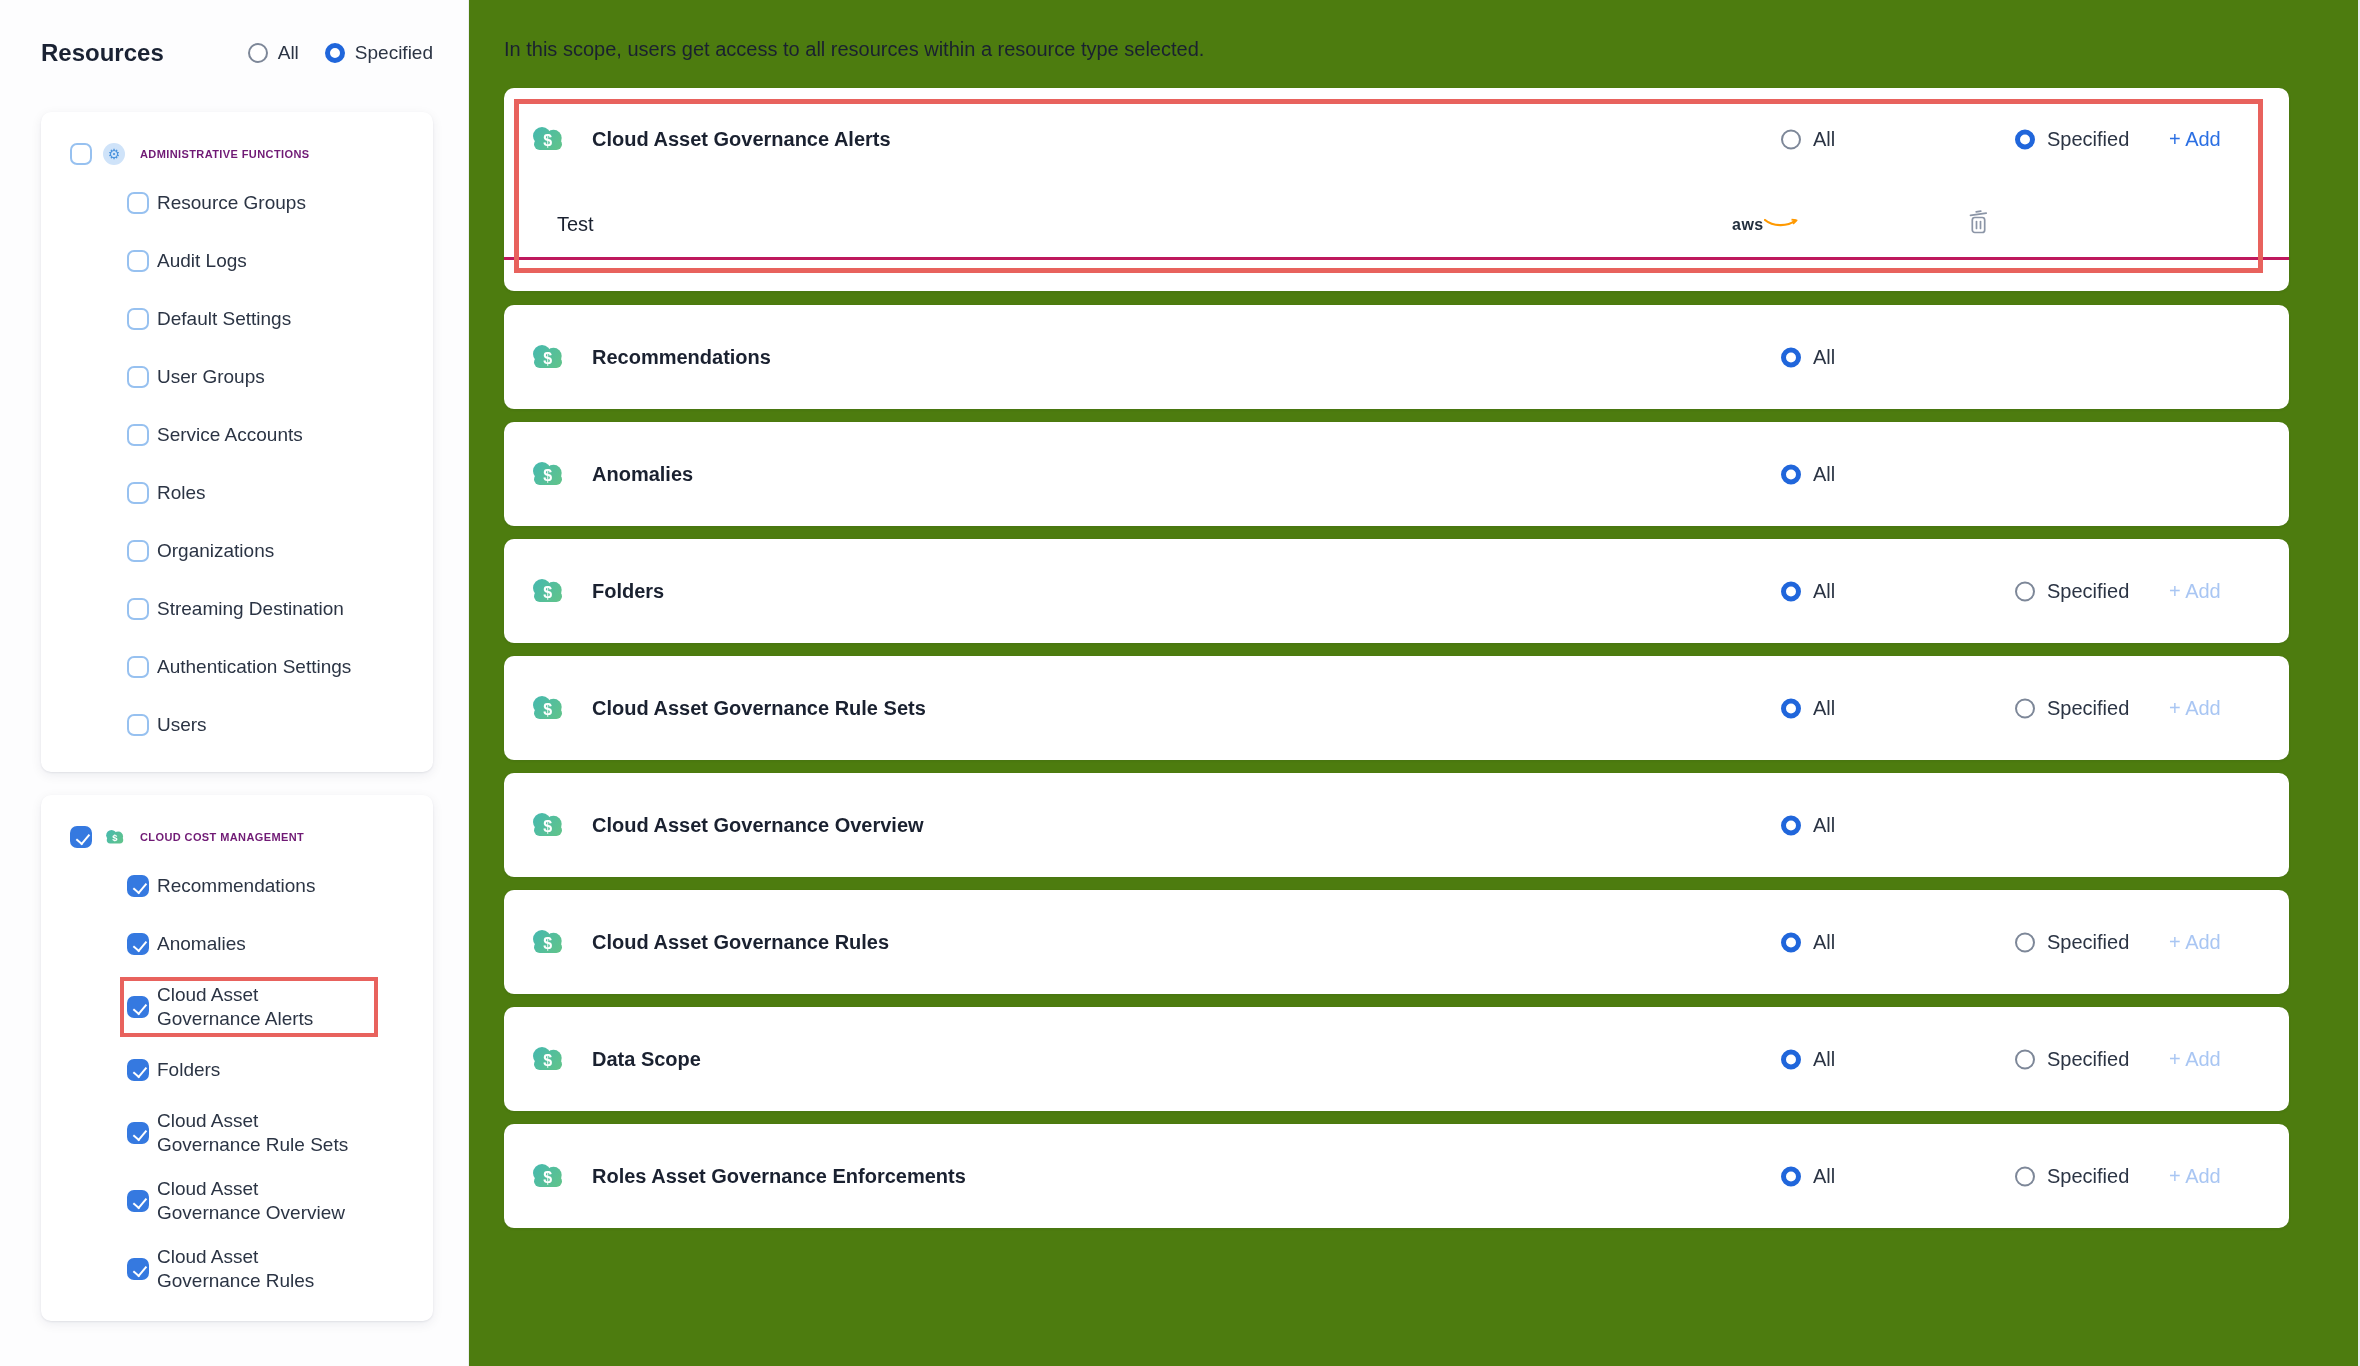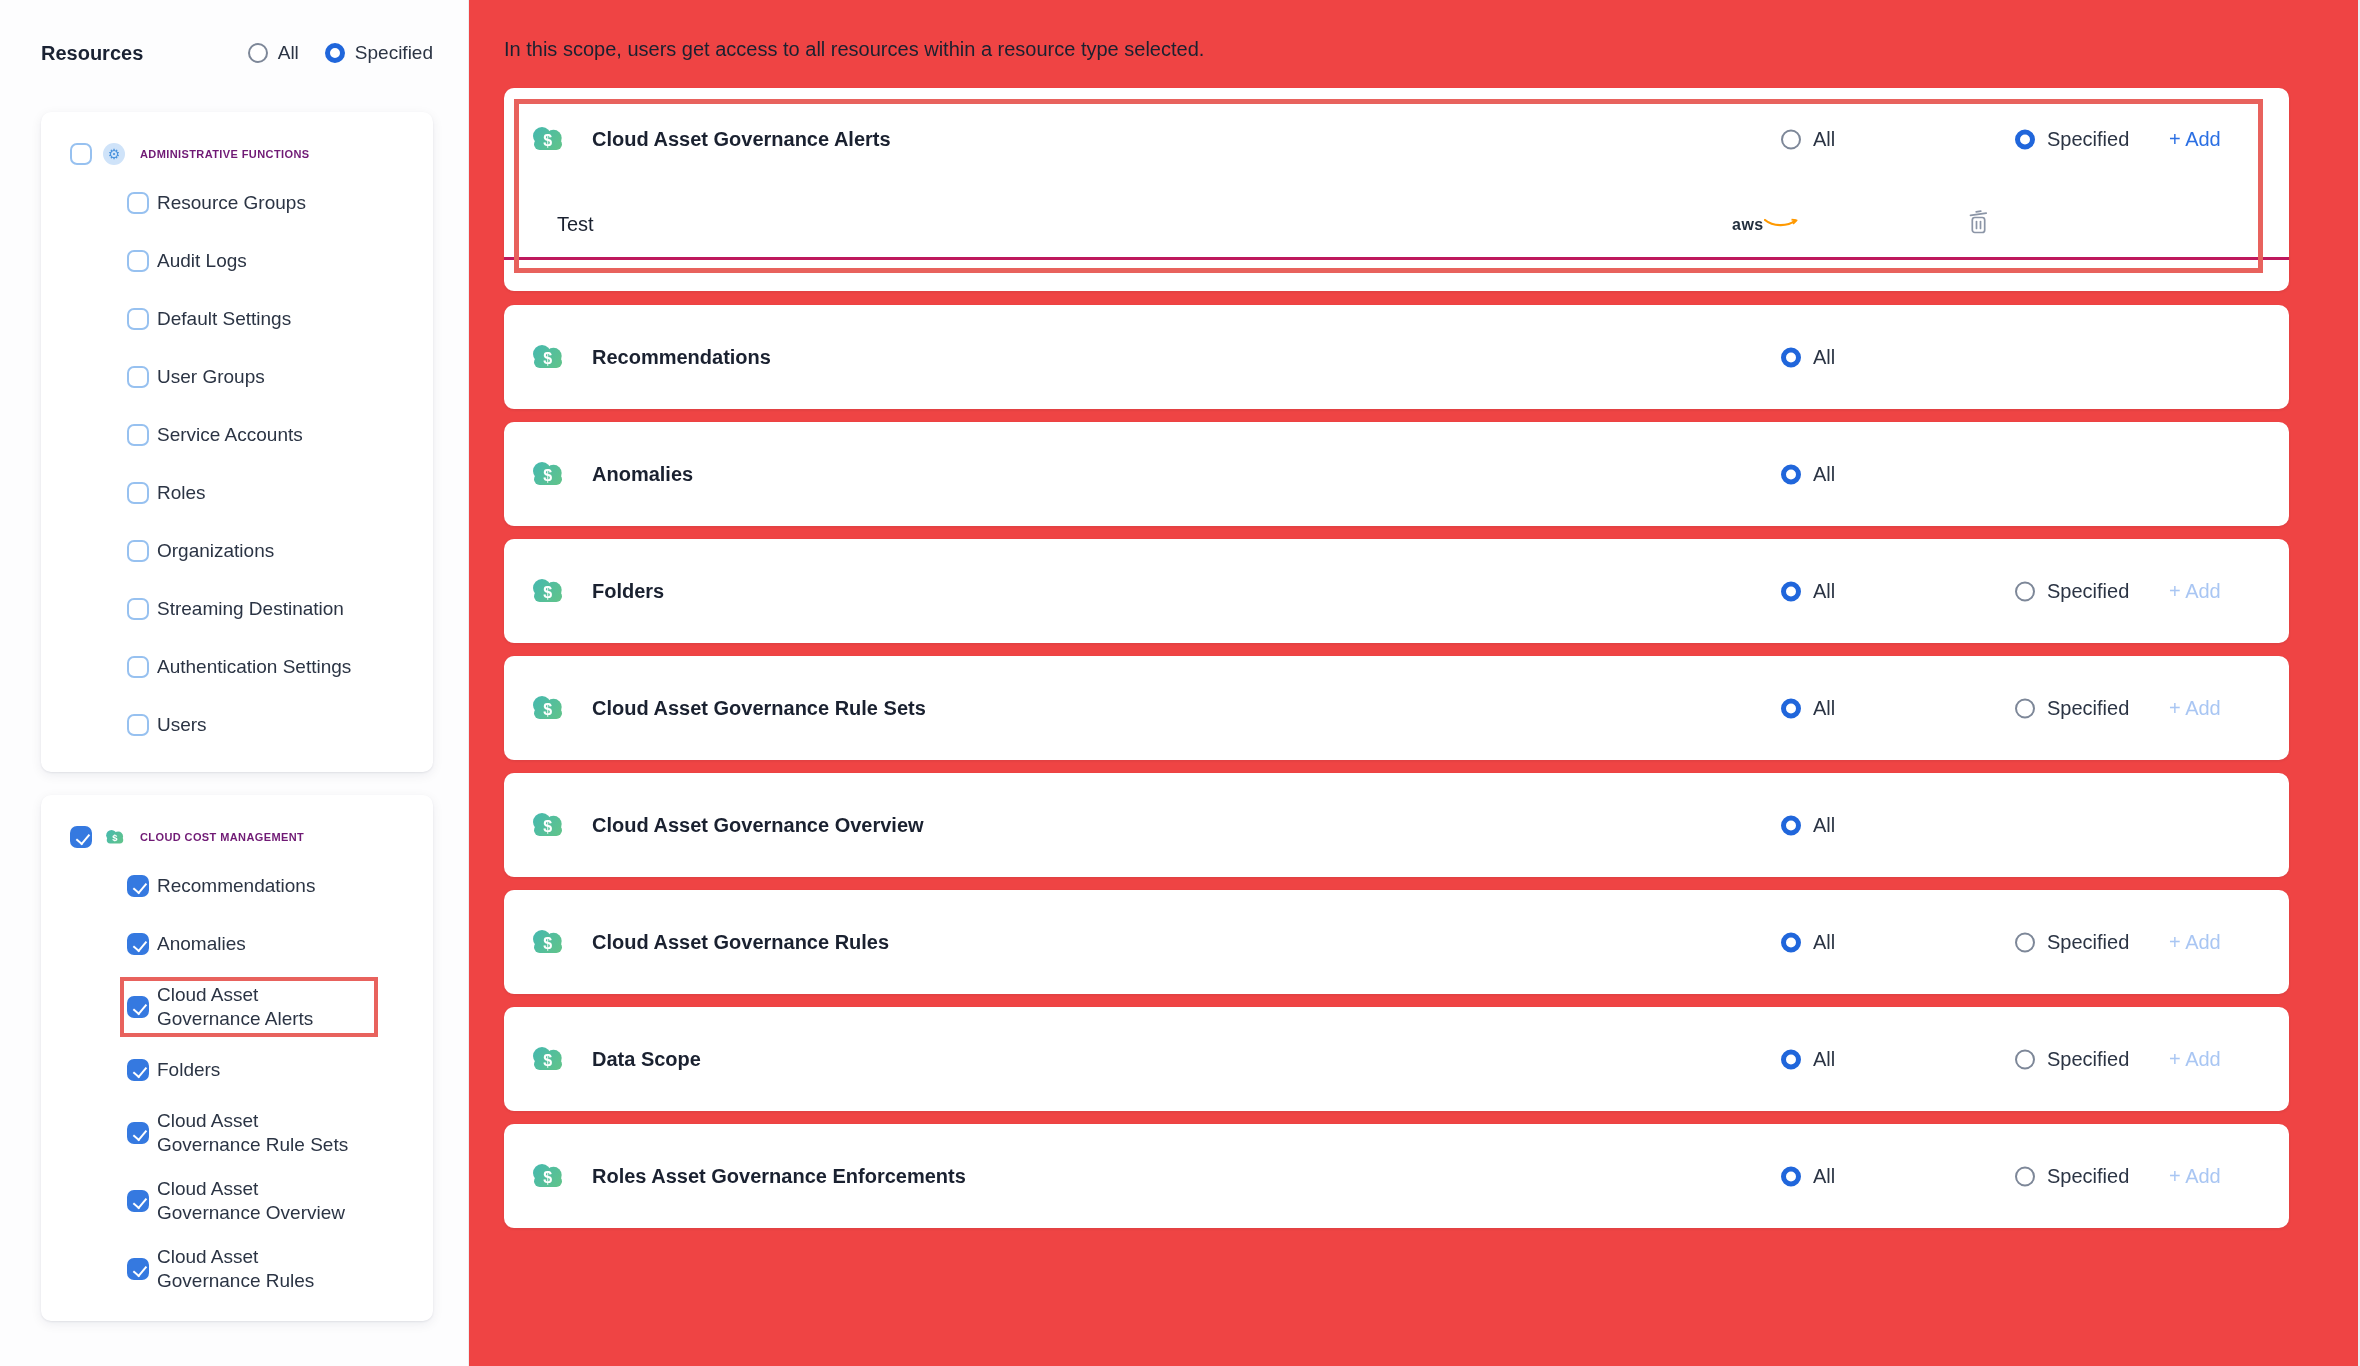--- a/index.html
+++ b/index.html
@@ -2,21 +2,21 @@
 <html><head>
 <meta charset="utf-8">
 <style>
   * { margin:0; padding:0; box-sizing:border-box; }
   html,body { width:2360px; height:1366px; overflow:hidden; }
   body { display:flex; font-family:"Liberation Sans", sans-serif; background:#fdfdfe; color:#2b3444; }
 
   
   .sidebar { width:468px; flex:none; padding:36px 0 0 41px; background:#fdfdfe; }
   .sidebar-head { display:flex; align-items:center; width:392px; height:34px; }
-  .sidebar-title { font-size:20px; font-weight:700; color:#1a2233; margin-right:auto; }
+  .sidebar-title { font-size:24px; font-weight:700; color:#1a2233; margin-right:auto; }
   .scope-opt { display:flex; align-items:center; gap:10px; margin-left:26px; font-size:19px; color:#2b3444; cursor:pointer; }
 
   .panel { position:relative; width:392px; background:#fff; border-radius:10px;
            box-shadow:0 1px 2px rgba(20,30,60,.08), 0 3px 12px rgba(20,30,60,.07);
            padding:22px 0 18px; }
   .panel-1 { margin-top:42px; }
   .panel-2 { margin-top:23px; }
   .panel-head { display:flex; align-items:center; padding-left:29px; height:40px; }
   .panel-title { font-size:11px; font-weight:600; color:#701a75; letter-spacing:.4px; }
   .icon-circle { width:22px; height:22px; border-radius:50%; background:#cfe3f9; display:flex;
@@ -29,21 +29,21 @@
 
   .cb { width:22px; height:22px; border:2px solid #97c1f0; border-radius:7px; background:#fff; flex:none; cursor:pointer; position:relative; }
   .cb.checked { background:#3579e0; border-color:#3579e0; }
   .cb.checked::after { content:""; position:absolute; left:6.5px; top:2.5px; width:5.5px; height:11px;
                        border:solid #fff; border-width:0 2.6px 2.6px 0; transform:rotate(40deg); }
 
   .radio { width:20px; height:20px; border-radius:50%; border:2px solid #7d8798; background:#fff; flex:none; cursor:pointer; }
   .radio.checked { border:5.5px solid #2066db; }
 
   
-  .main { flex:1; background:#ef4444; border-left:1px solid #eceef2; border-right:2px solid #e9ebf1;
+  .main { flex:1; background:#4d7c0f; border-left:1px solid #eceef2; border-right:2px solid #e9ebf1;
           padding:38px 0 12px 35px; position:relative; }
   .scope-desc { font-size:20px; color:#1a2130; height:24px; }
 
   .card { position:relative; width:1785px; background:#fff; border-radius:10px;
           box-shadow:0 1px 3px rgba(25,35,60,.09); }
   .card.first { height:203px; margin-top:26px; margin-bottom:14px; }
   .card.row { height:104px; margin-bottom:13px; }
   .card-header { position:relative; height:102px; display:flex; align-items:center; }
   .card.row .card-header { height:104px; }
   .row-left { display:flex; align-items:center; padding-left:24px; gap:24px; }

